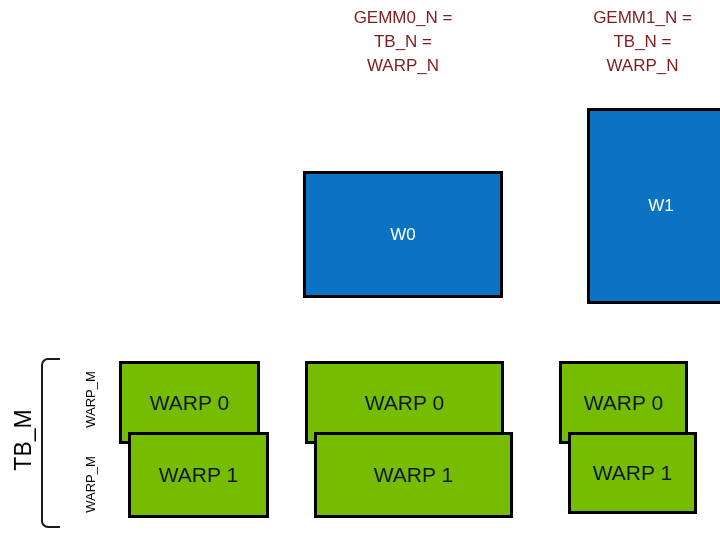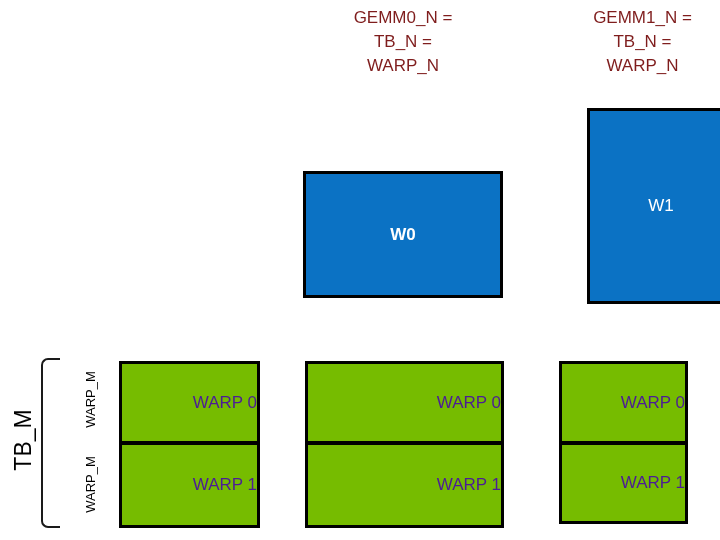--- a/index.html
+++ b/index.html
@@ -37,44 +37,44 @@
     border: 3px solid #000000;
     display: flex;
     align-items: center;
     justify-content: center;
     color: #ffffff;
     font-size: 17px;
   }
   .box-blue  { background: #0B72C4; }
 
   
-  #blue-w0 { left: 303px; top: 171px; width: 200px; height: 127px; font-weight: bold; }
+  #blue-w0 { left: 303px; top: 171px; width: 200px; height: 127px; }
   #blue-w1 { left: 559px; top: 108px; width: 148px; height: 196px; margin-left: 28px; }
 
   
   .green-col { position: absolute; }
   #green-col-0 { left: 119px; top: 361px; width: 141px; }
   #green-col-1 { left: 305px; top: 361px; width: 199px; }
   #green-col-2 { left: 559px; top: 361px; width: 129px; }
 
   .green-cell {
     position: absolute;
     left: 0;
     box-sizing: border-box;
     border: 3px solid #000000;
     background: #76BC00;
     display: flex;
     align-items: center;
-    justify-content: flex-end;
-    color: #4c1d95;
-    font-size: 17px;
+    justify-content: center;
+    color: #0f172a;
+    font-size: 21px;
     width: 100%;
   }
   .cell-top    { top: 0px;  height: 83px; }
-  .cell-bottom { top: 81px; height: 86px; }
+  .cell-bottom { top: 71px; height: 86px; margin-left: 9px; }
   .col-short .cell-bottom { height: 82px; }
 
   
   #tbm-bracket {
     position: absolute;
     left: 41px;
     top: 358px;
     width: 19px;
     height: 170px;
     box-sizing: border-box;

